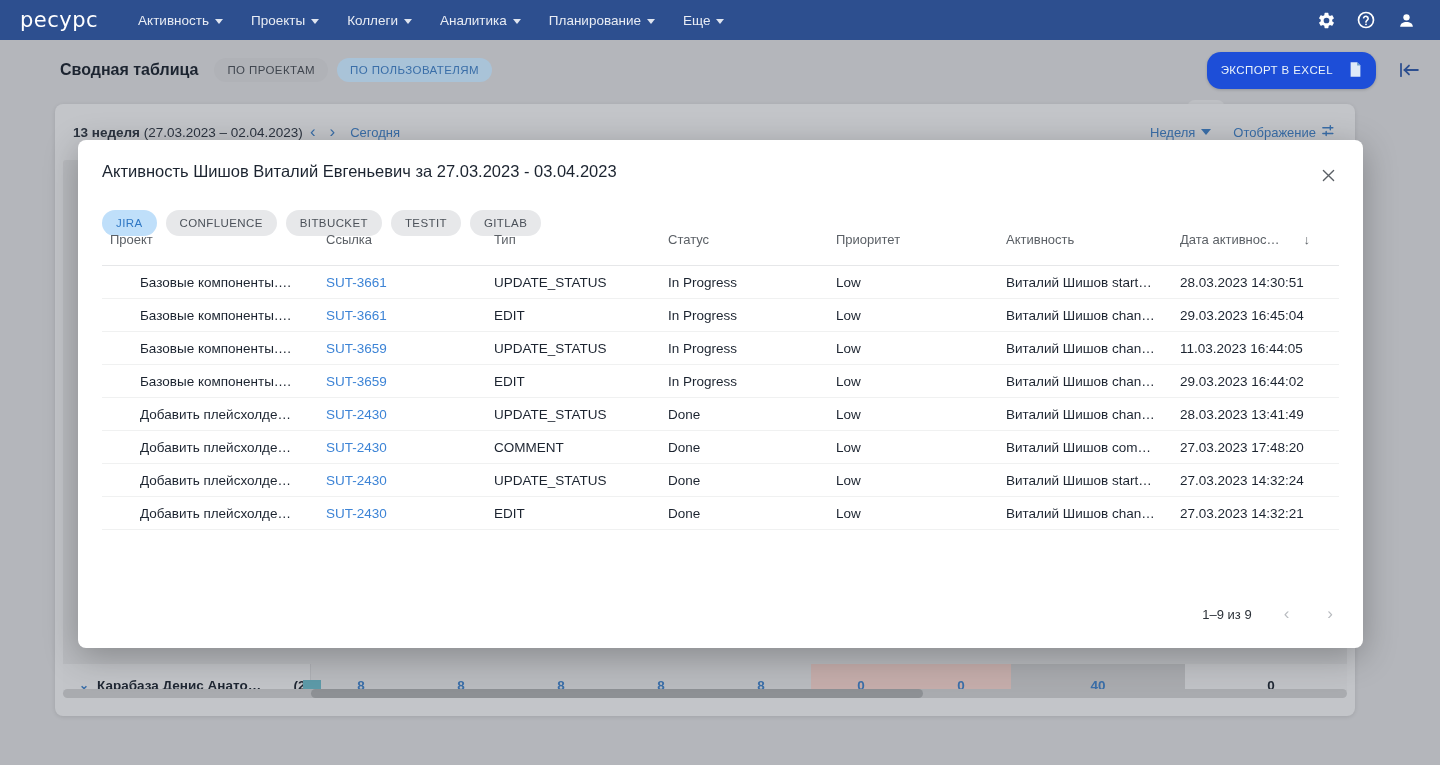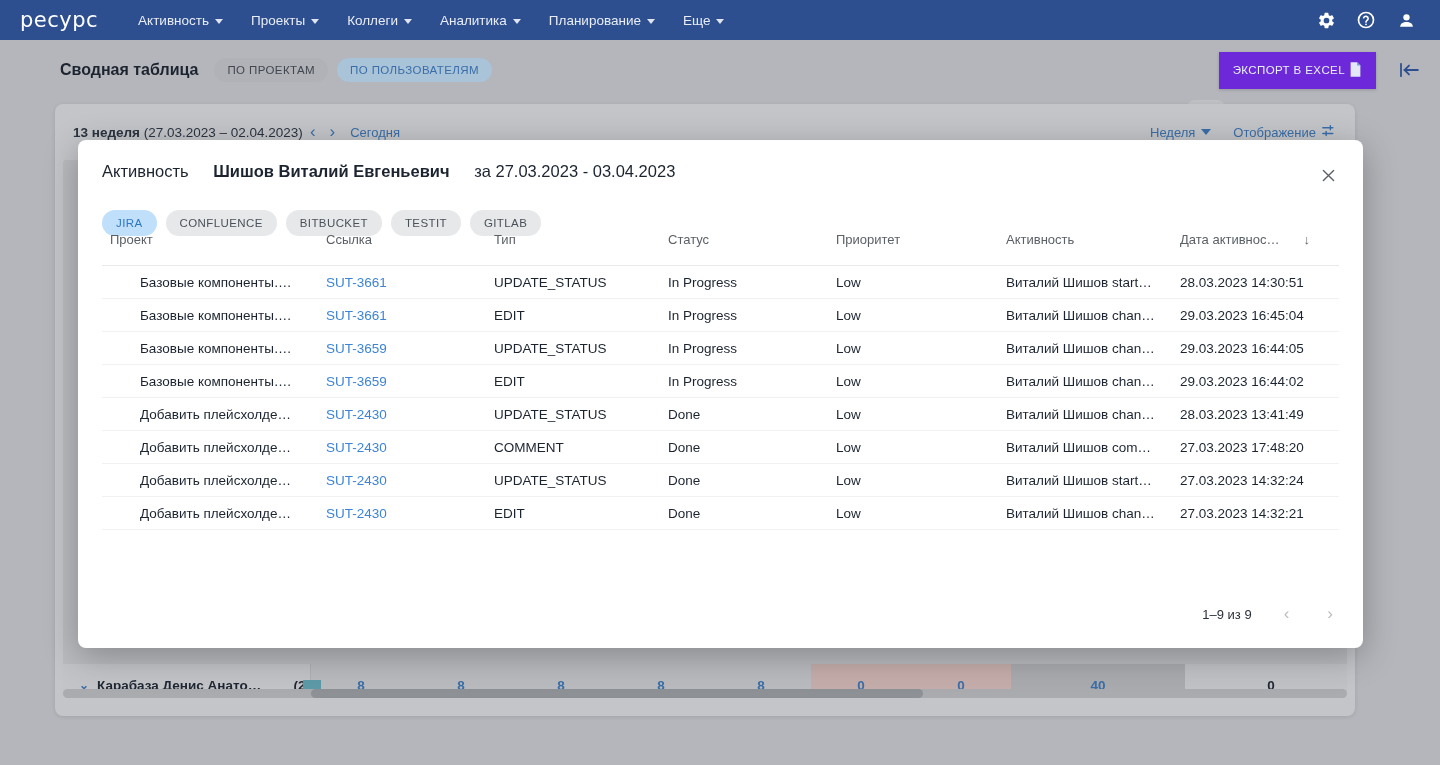--- a/index.html
+++ b/index.html
@@ -49,23 +49,23 @@
   }
   .chip {
     font-size: 11.5px; letter-spacing: .4px; padding: 6px 13px;
     border-radius: 14px; margin-right: 9px; cursor: pointer;
     white-space: nowrap;
   }
   .chip.grey  { background: #b0b2b7; color: #40464f; }
   .chip.blue  { background: #a9c3d8; color: #3a6ea8; }
   .sub-spacer { flex: 1; }
   .export-btn {
-    background: #6d28d9; color: #e9f2fa; font-size: 11.5px; letter-spacing: .4px;
-    border: none; border-radius: 0; padding: 10px 14px; cursor: pointer;
-    display: flex; align-items: center; gap: 4px;
+    background: #1d4ed8; color: #e9f2fa; font-size: 11.5px; letter-spacing: .4px;
+    border: none; border-radius: 14px; padding: 10px 14px; cursor: pointer;
+    display: flex; align-items: center; gap: 16px;
     box-shadow: 0 1px 3px rgba(0,0,0,.18);
   }
   .collapse-icon {
     margin-left: 22px; margin-right: 6px; color: #2d4f8f; cursor: pointer;
     display: flex; align-items: center;
   }
 
   
   .bg-card {
     position: absolute; left: 55px; top: 104px; width: 1300px; height: 612px;
@@ -137,21 +137,21 @@
     position: absolute; left: 78px; top: 140px; width: 1285px; height: 508px;
     background: #ffffff; border-radius: 8px;
     box-shadow: 0 8px 34px rgba(0,0,0,.28);
     overflow: hidden;
   }
   .modal-title {
     position: absolute; left: 24px; top: 22px; font-size: 16.5px;
     color: #1c2430; white-space: nowrap;
   }
   .modal-title .t-label { font-weight: 400; }
-  .modal-title .t-name { font-weight: 700; margin: 0 20px; }
+  .modal-title .t-name { font-weight: 400; margin: 0 0; }
   .modal-title .t-range { font-weight: 400; }
   .modal-close {
     position: absolute; right: 18px; top: 18px; width: 34px; height: 34px;
     display: flex; align-items: center; justify-content: center;
     cursor: pointer; color: #5b6066; border-radius: 50%;
   }
   .source-chips {
     position: absolute; left: 24px; top: 70px; display: flex; gap: 9px;
   }
   .src-chip {
@@ -404,21 +404,21 @@
         <div class="td c-date">29.03.2023 16:45:04</div>
       </div>
 
       <div class="trow">
         <div class="td project c-project">Базовые компоненты….</div>
         <div class="td link c-link"><a>SUT-3659</a></div>
         <div class="td c-type">UPDATE_STATUS</div>
         <div class="td c-status">In Progress</div>
         <div class="td c-priority">Low</div>
         <div class="td c-activity">Виталий Шишов chan…</div>
-        <div class="td c-date">29.03.2023 16:44:05</div>
+        <div class="td c-date">11.03.2023 16:44:05</div>
       </div>
 
       <div class="trow">
         <div class="td project c-project">Базовые компоненты….</div>
         <div class="td link c-link"><a>SUT-3659</a></div>
         <div class="td c-type">EDIT</div>
         <div class="td c-status">In Progress</div>
         <div class="td c-priority">Low</div>
         <div class="td c-activity">Виталий Шишов chan…</div>
         <div class="td c-date">29.03.2023 16:44:02</div>

